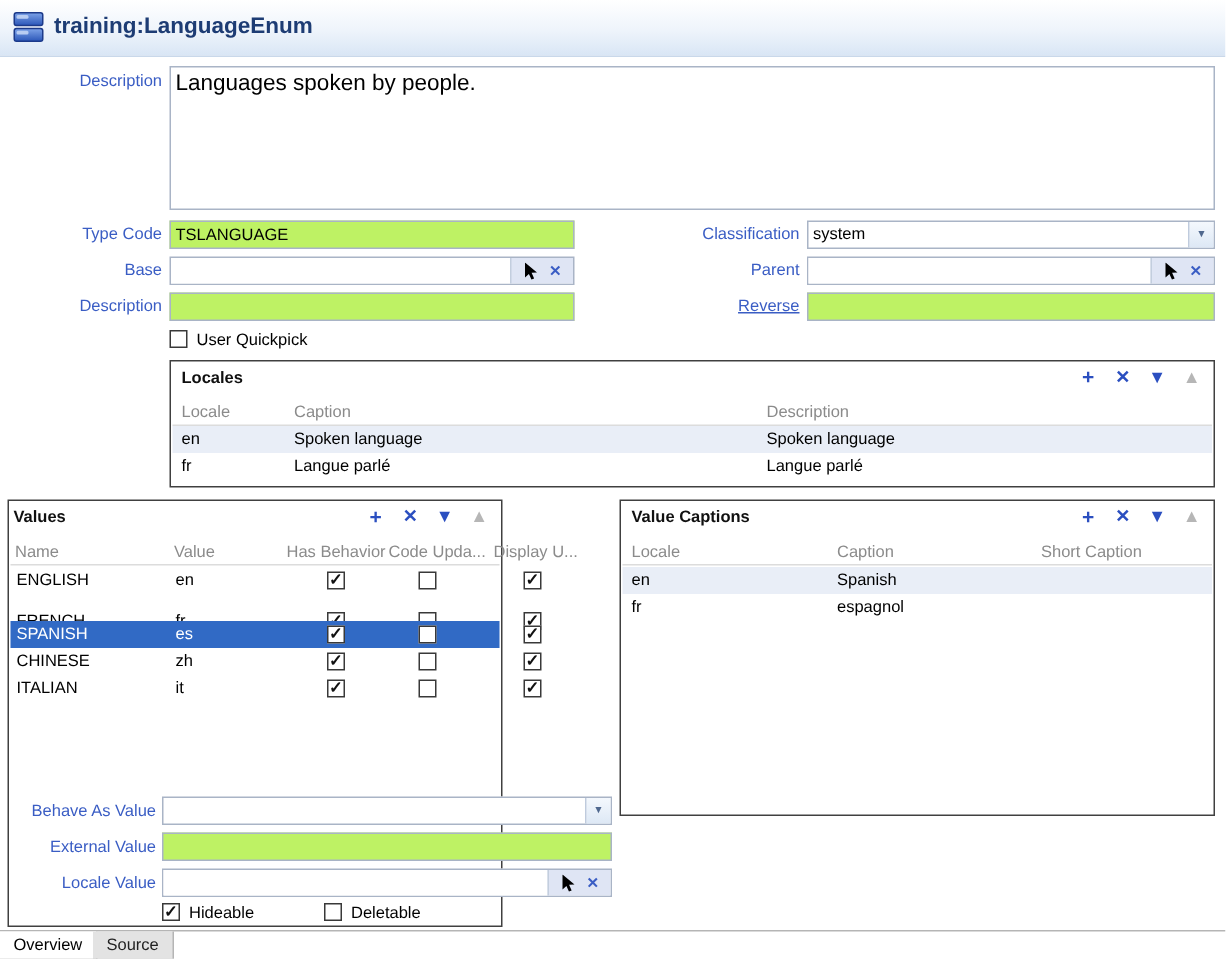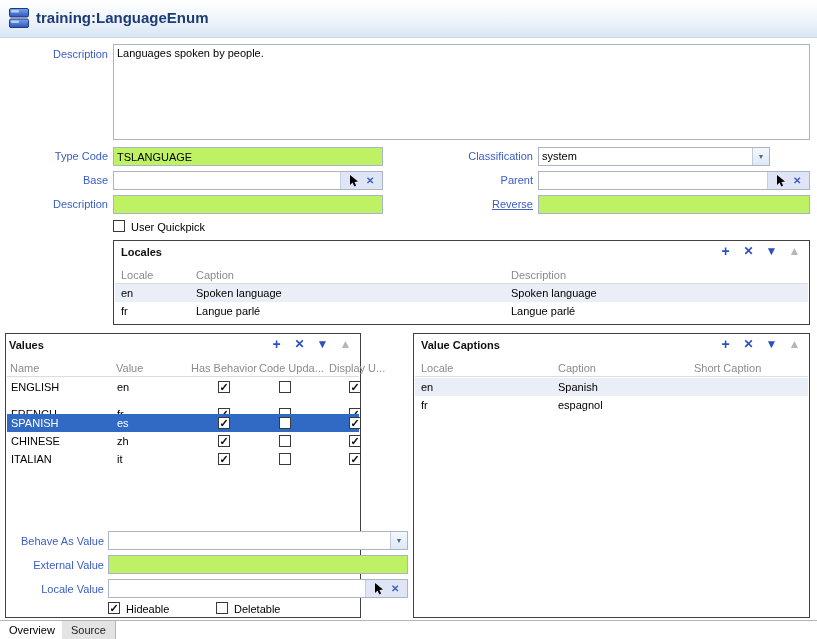--- a/index.html
+++ b/index.html
@@ -13,21 +13,21 @@
   .hdr-icon { position:absolute; left:8px; top:6px; width:24px; height:24px; }
   .hdr-title { position:absolute; left:36px; top:9px; font-size:15px; font-weight:bold; color:#1d3c74; }
 
   
   .lbl { position:absolute; color:#3a5dc4; text-align:right; width:108px; white-space:nowrap; }
 
   
   .tf { position:absolute; height:19px; border:1px solid #a9b4c6; background:#bef264;
     font-family:"Liberation Sans", sans-serif; font-size:11px; padding:1px 3px; }
   .ta { position:absolute; border:1px solid #a9b4c6; background:#fff; resize:none;
-    font-family:"Liberation Sans", sans-serif; font-size:11px; padding:2px 3px; overflow:hidden; }
+    font-family:"Liberation Sans", sans-serif; font-size:15px; padding:2px 3px; overflow:hidden; }
 
   
   .dd { position:absolute; height:19px; border:1px solid #a9b4c6; background:#fff; display:flex; }
   .dd-text { flex:1; padding:2px 3px; overflow:hidden; white-space:nowrap; }
   .dd-btn { width:17px; background:linear-gradient(to bottom,#f4f8fd,#dde8f5); border-left:1px solid #bfcbdd;
     display:flex; align-items:center; justify-content:center; color:#50688e; font-size:7px; cursor:pointer; }
 
   
   .pf { position:absolute; height:19px; border:1px solid #a9b4c6; display:flex; background:#fff; }
   .pf-input { flex:1; border:0; outline:none; font-family:"Liberation Sans", sans-serif; font-size:11px; padding:1px 3px; }
@@ -84,21 +84,21 @@
   <div class="hdr-title">training:LanguageEnum</div>
 </div>
 
 <div class="lbl" style="left:0;top:48px;">Description</div>
 <textarea class="ta" style="left: 113px; top: 44px; width: 697px; height: 96px;">Languages spoken by people.</textarea>
 
 <div class="lbl" style="left:0;top:150px;">Type Code</div>
 <input class="tf" style="left: 113px; top: 147px; width: 270px;" value="TSLANGUAGE">
 
 <div class="lbl" style="left:425px;top:150px;">Classification</div>
-<div class="dd" style="left:538px;top:147px;width:232px;">
+<div class="dd" style="left:538px;top:147px;width:272px;">
   <span class="dd-text">system</span>
   <span class="dd-btn">▼</span>
 </div>
 
 <div class="lbl" style="left:0;top:174px;">Base</div>
 <div class="pf" style="left:113px;top:171px;width:270px;">
   <input class="pf-input" value="" style="">
   <span class="pf-icons">
     <svg width="10" height="12" viewBox="0 0 10 12" style="cursor:pointer">
       <polygon points="1,0 1,10 3.6,7.6 5.3,11.4 7.1,10.6 5.4,6.9 9,6.6" fill="#000"></polygon>
@@ -145,21 +145,21 @@
     <span class="tc" style="left:81px;">Spoken language</span>
     <span class="tc" style="left:396px;">Spoken language</span>
   </div>
   <div class="trow" style="top:61px;">
     <span class="tc" style="left:6px;">fr</span>
     <span class="tc" style="left:81px;">Langue parlé</span>
     <span class="tc" style="left:396px;">Langue parlé</span>
   </div>
 </div>
 
-<div class="group" style="left:5px;top:333px;width:356px;height:285px;text-decoration:underline;">
+<div class="group" style="left:5px;top:333px;width:330px;height:285px;text-decoration:underline;">
   <div class="g-title" style="left:3px;top:5px;">Values</div>
   <div class="toolbar">
     <span class="tbi plus">+</span>
     <span class="tbi">✕</span>
     <span class="tbi">▼</span>
     <span class="tbi up">▲</span>
   </div>
   <div class="th" style="left:4px;">Name</div>
   <div class="th" style="left:110px;">Value</div>
   <div class="th" style="left:185px;">Has Behavior</div>
@@ -244,21 +244,21 @@
   </div>
 
   <span class="cb checked" style="left:102px;top:268px;">
       <span class="mark">✓</span>
     </span>
   <span class="cb-lbl" style="left:120px;top:269px;position:absolute;">Hideable</span>
   <span class="cb" style="left:210px;top:268px;"></span>
   <span class="cb-lbl" style="left:228px;top:269px;position:absolute;">Deletable</span>
 </div>
 
-<div class="group" style="left:413px;top:333px;width:397px;height:285px;">
+<div class="group" style="left:413px;top:333px;width:397px;height:211px;">
   <div class="g-title" style="left:7px;top:5px;">Value Captions</div>
   <div class="toolbar">
     <span class="tbi plus">+</span>
     <span class="tbi">✕</span>
     <span class="tbi">▼</span>
     <span class="tbi up">▲</span>
   </div>
   <div class="th" style="left:7px;">Locale</div>
   <div class="th" style="left:144px;">Caption</div>
   <div class="th" style="left:280px;">Short Caption</div>

